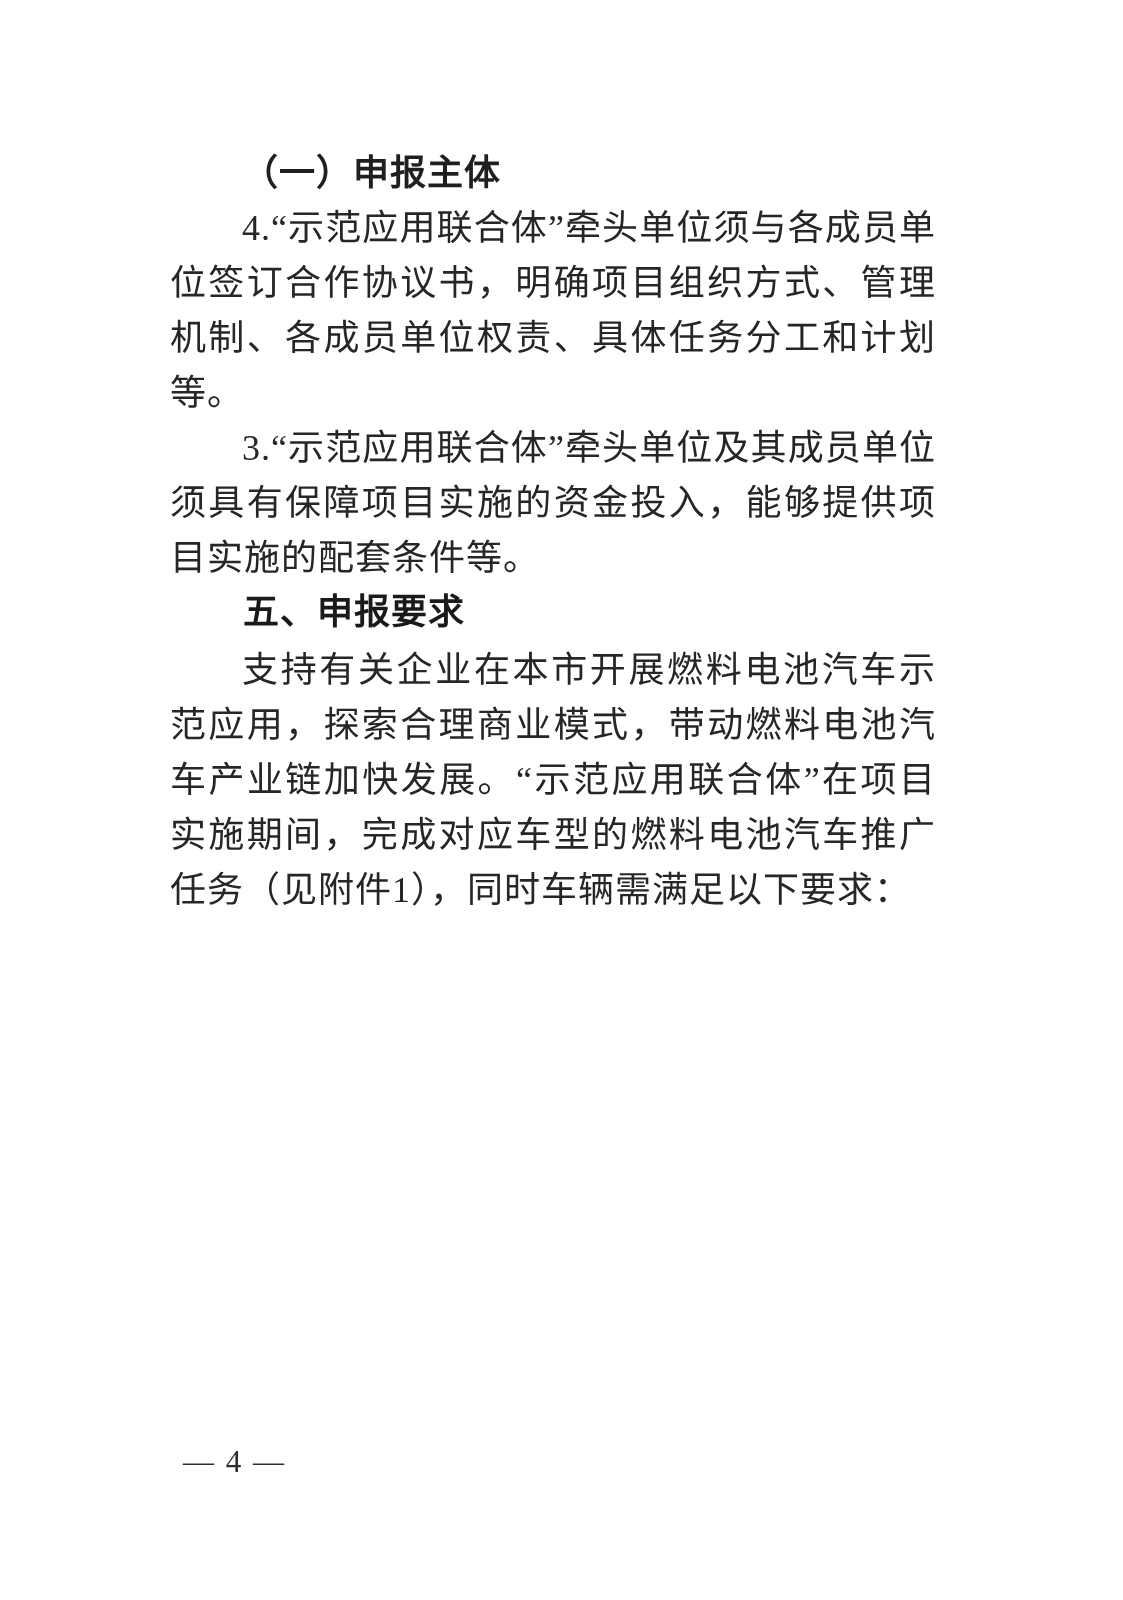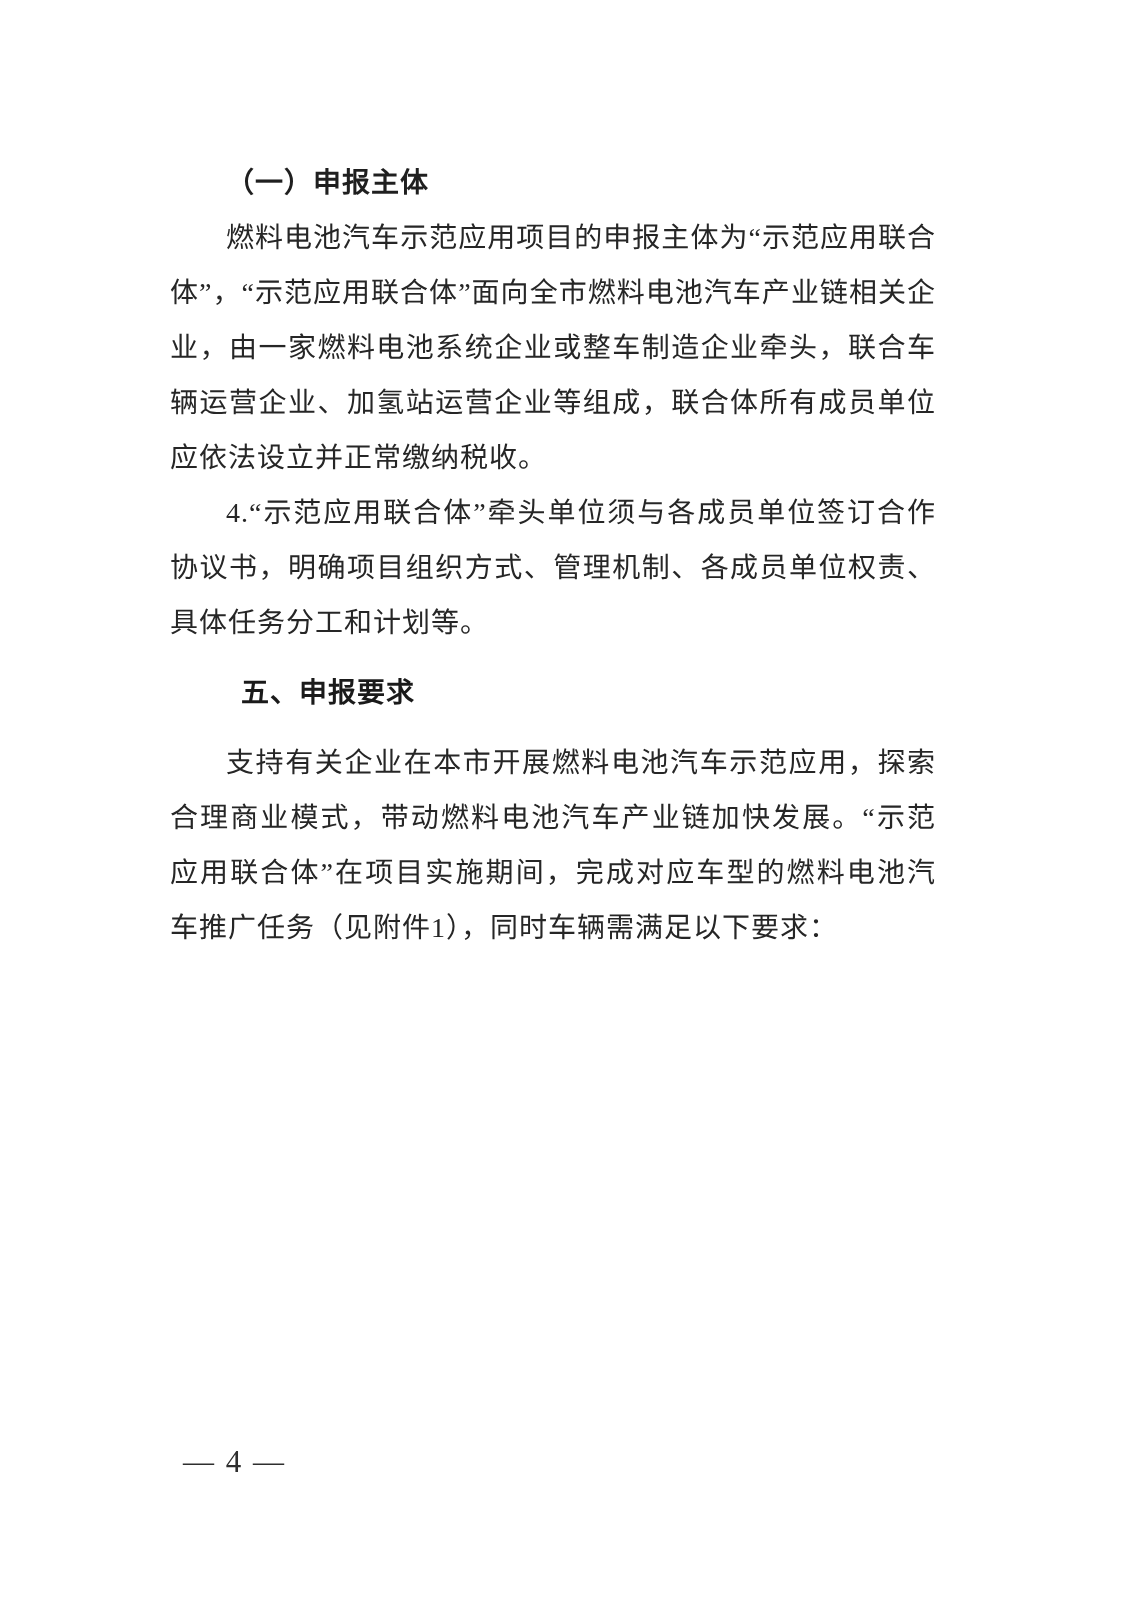--- a/index.html
+++ b/index.html
@@ -12,61 +12,61 @@
     width: 1123px;
     height: 1600px;
     background: #ffffff;
     overflow: hidden;
     font-family: "Liberation Serif", serif;
     color: #262626;
   }
   .doc {
     position: absolute;
     left: 170px;
-    top: 155px;
+    top: 146px;
     width: 766px;
-    font-size: 28px;
+    font-size: 36px;
     line-height: 55px;
     text-align: justify;
     text-justify: inter-ideograph;
     letter-spacing: 1px;
   }
   .doc p.para {
     margin: 0;
     text-indent: 2em;
   }
   .doc .subheading {
     margin: 0;
     text-indent: 2em;
     font-weight: 700;
     color: #1f1f1f;
   }
   .doc .heading {
-    margin: 15px;
+    margin: 1px;
     text-indent: 2em;
     font-weight: 700;
-    font-family: Liberation Sans, sans-serif;
+    font-family: Liberation Mono, monospace;
     color: #1a1a1a;
   }
   .page-number {
     position: absolute;
     left: 183px;
     top: 1442px;
     font-size: 31px;
     line-height: 40px;
     color: #2e2e2e;
     letter-spacing: 2px;
     font-family: "Liberation Serif", serif;
   }
 </style>
 </head>
 <body>
 
 <div class="page">
   <div class="doc">
     <div class="subheading">（一）申报主体</div>
-    <p class="para">燃料电池汽车示范应用项目的申报主体为“示范应用联合体”，“示范应用联合体”面向全市燃料电池汽车产业链相关企业，由一家燃料电池系统企业或整车制造企业牵头，联合车辆运营企业、加氢站运营企业等组成，联合体所有成员单位应依法设立并正常缴纳税收。</p>
     <p class="para">4.“示范应用联合体”牵头单位须与各成员单位签订合作协议书，明确项目组织方式、管理机制、各成员单位权责、具体任务分工和计划等。</p>
+    <p class="para">3.“示范应用联合体”牵头单位及其成员单位须具有保障项目实施的资金投入，能够提供项目实施的配套条件等。</p>
     <div class="heading">五、申报要求</div>
     <p class="para">支持有关企业在本市开展燃料电池汽车示范应用，探索合理商业模式，带动燃料电池汽车产业链加快发展。“示范应用联合体”在项目实施期间，完成对应车型的燃料电池汽车推广任务（见附件1），同时车辆需满足以下要求：</p>
   </div>
   <div class="page-number">— 4 —</div>
 </div>
 
 </body></html>

